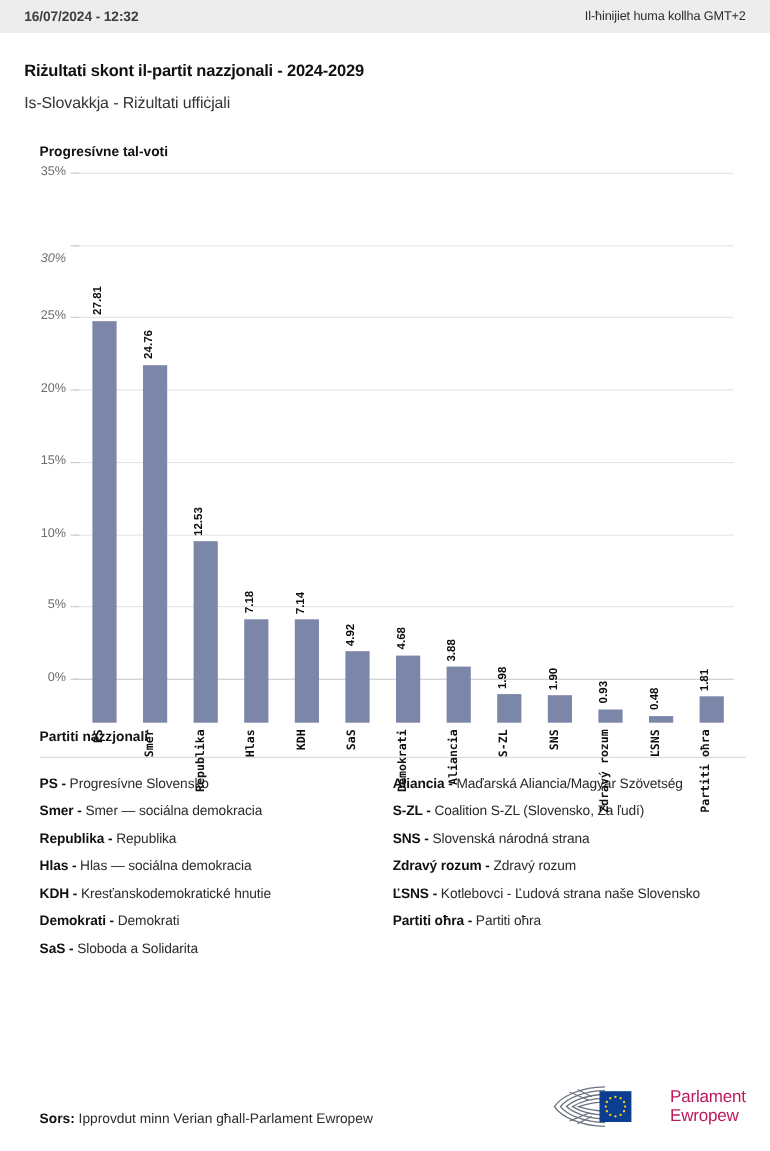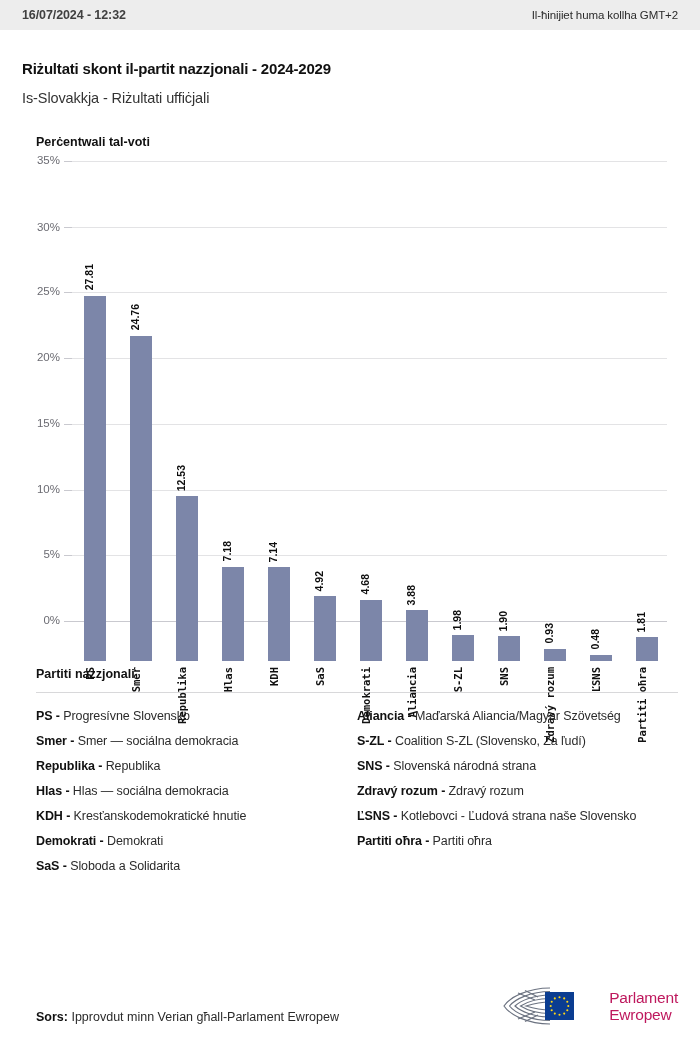--- a/index.html
+++ b/index.html
@@ -27,21 +27,21 @@
     color: #404040;
     letter-spacing: -0.1px;
   }
   .topbar-tz {
     font-size: 11.5px;
     color: #2b2b2b;
     letter-spacing: -0.1px;
   }
 
   
-  .titles { padding: 10px 22px 0 22px; margin-top: 20px; }
+  .titles { padding: 26px 22px 0 22px; }
   .page-title {
     font-size: 15px;
     font-weight: bold;
     color: #111111;
     letter-spacing: -0.2px;
   }
   .page-subtitle {
     font-size: 14.5px;
     color: #333333;
     margin-top: 13px;
@@ -214,21 +214,21 @@
   <span class="topbar-date">16/07/2024 - 12:32</span>
   <span class="topbar-tz">Il-ħinijiet huma kollha GMT+2</span>
 </div>
 
 <div class="titles">
   <div class="page-title">Riżultati skont il-partit nazzjonali - 2024-2029</div>
   <div class="page-subtitle">Is-Slovakkja - Riżultati uffiċjali</div>
 </div>
 
 <div class="chart-block">
-  <div class="chart-title">Perċentwali tal-voti</div>
+  <div class="chart-title">Progresívne tal-voti</div>
 
   <div class="plot">
     <div class="axis-area">
       <div id="grid-host">
           <div class="gridline base" style="top: 460px;"></div>
           <div class="gridline" style="top: 394.286px;"></div>
           <div class="gridline" style="top: 328.571px;"></div>
           <div class="gridline" style="top: 262.857px;"></div>
           <div class="gridline" style="top: 197.143px;"></div>
           <div class="gridline" style="top: 131.429px;"></div>
@@ -242,21 +242,21 @@
           <div class="ytick" style="top: 394.286px;">5%</div>
           <div class="ytick-dash" style="top: 328.571px;"></div>
           <div class="ytick" style="top: 328.571px;">10%</div>
           <div class="ytick-dash" style="top: 262.857px;"></div>
           <div class="ytick" style="top: 262.857px;">15%</div>
           <div class="ytick-dash" style="top: 197.143px;"></div>
           <div class="ytick" style="top: 197.143px;">20%</div>
           <div class="ytick-dash" style="top: 131.429px;"></div>
           <div class="ytick" style="top: 131.429px;">25%</div>
           <div class="ytick-dash" style="top: 65.7143px;"></div>
-          <div class="ytick" style="top: 67px;">30%</div>
+          <div class="ytick" style="top: 79px; font-style: italic;">30%</div>
           <div class="ytick-dash" style="top: 0px;"></div>
           <div class="ytick" style="top: 0px;">35%</div>
         </div>
     </div>
     <div class="bars" id="bars-host">
         <div class="bar-slot" style="left: 0px;">
           <div class="bar" style="height: 365.503px; background: rgb(124, 134, 169);"></div>
           <div class="bar-value" style="bottom: 370.503px;">27.81</div>
           <div class="bar-cat">PS</div>
         </div>

